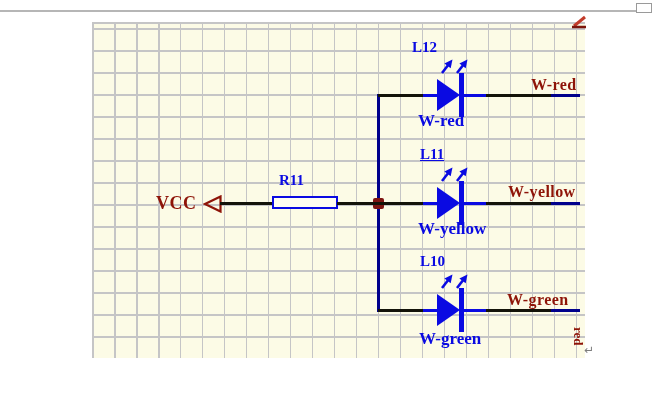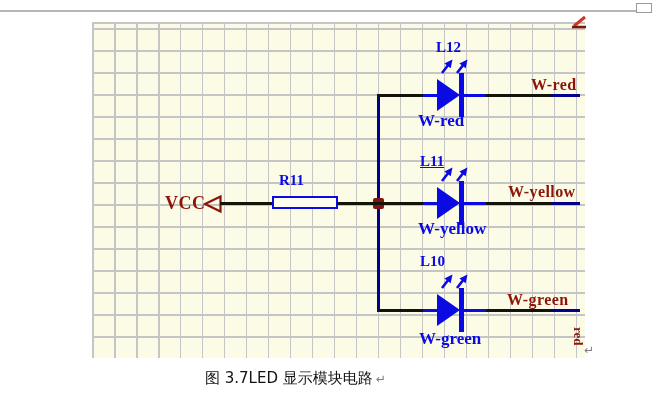--- a/index.html
+++ b/index.html
@@ -57,21 +57,21 @@
   <div class="hrule"></div>
   <div class="handle"></div>
 
   <div class="canvas"></div>
 
   <svg class="redmark" width="18" height="15" viewBox="0 0 18 15">
     <path d="M16,2 L5,11" stroke="#c23b2a" stroke-width="3" fill="none"></path>
     <path d="M3,12 L17,12" stroke="#7c150c" stroke-width="2.5" fill="none"></path>
   </svg>
 
-  <div class="sch maroon-t vcc" style="left:165px;top:194px;">VCC</div>
+  <div class="sch maroon-t vcc" style="left:156px;top:194px;">VCC</div>
   <svg class="power-port" style="left:203px;top:195px;" width="20" height="18" viewBox="0 0 20 18">
     <polygon points="2,9 17.5,1.5 17.5,16.5" fill="none" stroke="currentColor" stroke-width="2.2"></polygon>
   </svg>
   <div class="wire" style="left:220px;top:202px;width:54px;"></div>
   <div class="resistor" style="left:272px;top:196px;"></div>
   <div class="sch blue-t designator" style="left:279px;top:173px;">R11</div>
 
   <div class="vwire" style="left:377px;top:94px;height:218px;"></div>
   <div class="junction" style="left:373px;top:198px;"></div>
 
@@ -85,42 +85,42 @@
   <svg class="led-arrows" style="left:440px;top:54px;" width="40" height="22" viewBox="0 0 40 22">
     <g transform="translate(2,19) rotate(-52)">
         <line x1="0" y1="0" x2="12" y2="0" stroke="currentColor" stroke-width="2.6"></line>
         <polygon points="17,0 9,-4 9,4" fill="currentColor"></polygon>
       </g>
     <g transform="translate(17,19) rotate(-52)">
         <line x1="0" y1="0" x2="12" y2="0" stroke="currentColor" stroke-width="2.6"></line>
         <polygon points="17,0 9,-4 9,4" fill="currentColor"></polygon>
       </g>
   </svg>
-  <div class="sch blue-t designator" style="left:436px;top:40px;">L12</div>
+  <div class="sch blue-t designator" style="left:412px;top:40px;">L12</div>
   <div class="sch blue-t comment" style="left:418px;top:112px;">W-red</div>
   <div class="sch maroon-t netlabel" style="left:531px;top:77px;">W-red</div>
 
   <div class="wire" style="left:337px;top:202px;width:87px;"></div>
   <div class="wire pin" style="left:423px;top:202px;width:15px;"></div>
   <div class="led-tri" style="left:437px;top:187px;"></div>
   <div class="led-bar" style="left:459px;top:181px;"></div>
   <div class="wire pin" style="left:464px;top:202px;width:23px;"></div>
   <div class="wire" style="left:486px;top:202px;width:66px;"></div>
   <div class="wire navy" style="left:551px;top:202px;width:29px;"></div>
   <svg class="led-arrows" style="left:440px;top:162px;" width="40" height="22" viewBox="0 0 40 22">
     <g transform="translate(2,19) rotate(-52)">
         <line x1="0" y1="0" x2="12" y2="0" stroke="currentColor" stroke-width="2.6"></line>
         <polygon points="17,0 9,-4 9,4" fill="currentColor"></polygon>
       </g>
     <g transform="translate(17,19) rotate(-52)">
         <line x1="0" y1="0" x2="12" y2="0" stroke="currentColor" stroke-width="2.6"></line>
         <polygon points="17,0 9,-4 9,4" fill="currentColor"></polygon>
       </g>
   </svg>
-  <div class="sch blue-t designator" style="left:420px;top:154px;text-decoration:underline;">L11</div>
+  <div class="sch blue-t designator" style="left:420px;top:147px;text-decoration:underline;">L11</div>
   <div class="sch blue-t comment" style="left:418px;top:220px;">W-yellow</div>
   <div class="sch maroon-t netlabel" style="left:508px;top:184px;">W-yellow</div>
 
   <div class="wire" style="left:378px;top:309px;width:46px;"></div>
   <div class="wire pin" style="left:423px;top:309px;width:15px;"></div>
   <div class="led-tri" style="left:437px;top:294px;"></div>
   <div class="led-bar" style="left:459px;top:288px;"></div>
   <div class="wire pin" style="left:464px;top:309px;width:23px;"></div>
   <div class="wire" style="left:486px;top:309px;width:66px;"></div>
   <div class="wire navy" style="left:551px;top:309px;width:29px;"></div>
@@ -134,17 +134,14 @@
         <polygon points="17,0 9,-4 9,4" fill="currentColor"></polygon>
       </g>
   </svg>
   <div class="sch blue-t designator" style="left:420px;top:254px;">L10</div>
   <div class="sch blue-t comment" style="left:419px;top:330px;">W-green</div>
   <div class="sch maroon-t netlabel" style="left:507px;top:292px;">W-green</div>
 
   <div class="edge-text">red</div>
   <div class="pmark" style="left:584px;top:344px;">↵</div>
 
-  <div class="caption">
-    <span>图 3.7LED 显示模块电路</span><span class="pmark-inline">↵</span>
-  </div>
 
 </div>
 
 </body></html>

